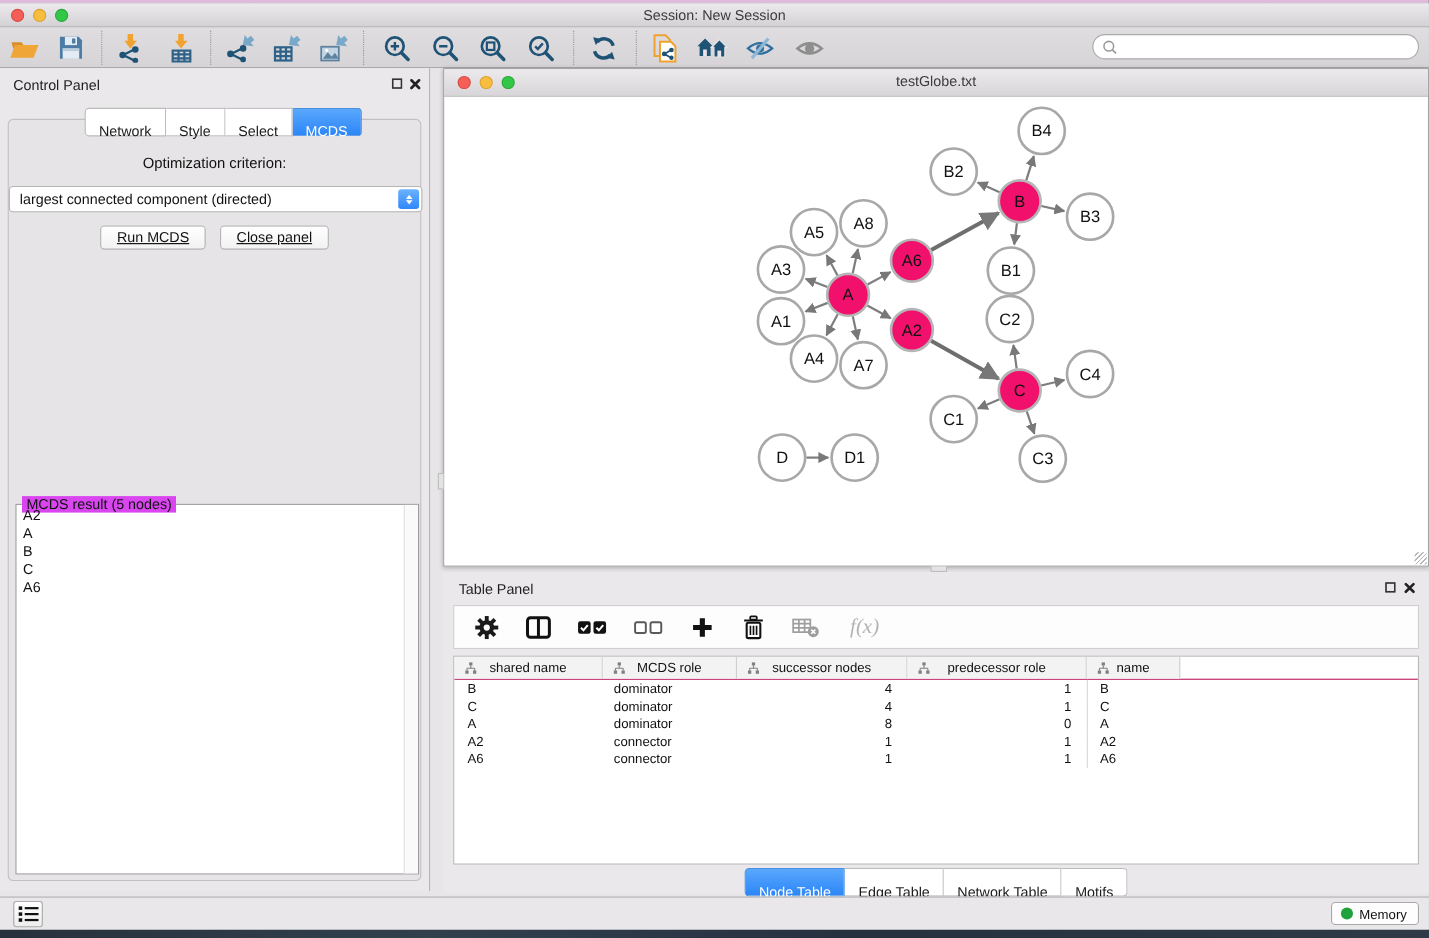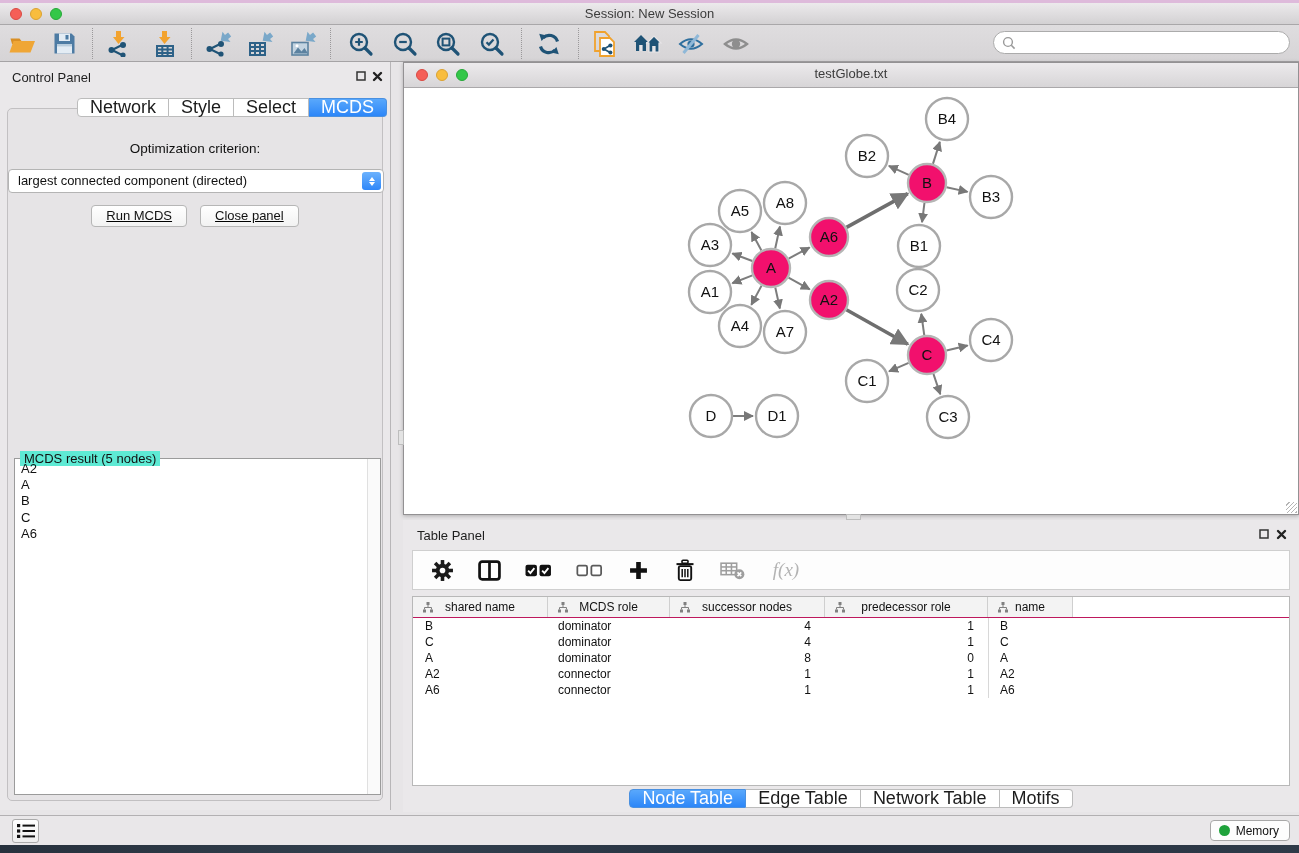--- a/index.html
+++ b/index.html
@@ -40,22 +40,22 @@
 
   
   #control-panel { position:absolute; left:0; top:0; width:391px; height:748px;
     background:#eae8ea; border-right:1px solid #b8b6b8; }
   .panel-header { position:relative; height:28px; }
   .panel-title { position:absolute; left:12px; top:8px; font-size:13px; color:#1e1e1e; }
   .panel-float { position:absolute; right:24px; top:9px; }
   .panel-close { position:absolute; right:7px; top:9px; }
 
   #control-tabs { position:absolute; left:77px; top:36px; display:flex; z-index:2; }
-  .seg { height:19px; line-height:17px; font-size:18px; color:#1c1c1c; background:#fff;
-    border:1px solid #bcbcbc; border-left:none; padding:0 12px; text-align:center; }
+  .seg { height:19px; line-height:17px; font-size:13px; color:#1c1c1c; background:#fff;
+    border:1px solid #bcbcbc; border-left:none; padding:12px 12px; text-align:center; }
   .seg:first-child { border-left:1px solid #bcbcbc; border-radius:4px 0 0 4px; }
   .seg:last-child { border-radius:0 4px 4px 0;text-align:right; }
   .seg.active { background:linear-gradient(#59a8fc,#2c86f8); color:#fff; border-color:#4a90e0; }
 
   #cp-box { position:absolute; left:7px; right:7px; top:46px; bottom:9px;
     border:1px solid #c2c0c2; border-radius:5px; background:#e6e4e6; }
   #opt-label { margin-top:32px; text-align:center; font-size:13.5px; color:#111; }
   #criterion { position:relative; margin:13px auto 0; width:376px; height:24px; background:#fff;
     border:1px solid #b4b4b4; border-radius:4px; font-size:13px; color:#111;
     line-height:22px; padding-left:9px; }
@@ -65,21 +65,21 @@
   .chev { width:0; height:0; border-left:3.5px solid transparent; border-right:3.5px solid transparent; }
   .chev.up { border-bottom:4px solid #fff; }
   .chev.down { border-top:4px solid #fff; }
   #cp-buttons { margin-top:12px; display:flex; justify-content:center; gap:13px;text-decoration:underline; }
   .mac-btn { height:22px; background:linear-gradient(#ffffff,#f2f2f2); border:1px solid #b6b6b6;
     border-radius:4px; font-size:13px; color:#111; padding:0 14px; line-height:20px;
     font-family:"Liberation Sans",sans-serif; }
 
   #mcds-result { position:absolute; left:14px; top:396px; width:367px; height:337px;
     border:1px solid #9b9b9b; background:#fff; }
-  #mcds-legend { position:absolute; left:5px; top:-8px; background:#5eead4; padding:0 4px;
+  #mcds-legend { position:absolute; left:5px; top:-8px; background:#d946ef; padding:0 4px;
     font-size:13px; color:#111; }
   #mcds-list { position:absolute; left:1px; top:2px; right:14px; bottom:1px; overflow:hidden; }
   .mcds-item { font-size:13px; color:#111; line-height:16.2px; padding-left:5px; }
   #mcds-scroll { position:absolute; right:0; top:0; bottom:0; width:13px; background:#fafafa;
     border-left:1px solid #e0e0e0; }
 
   
   #network-window { position:absolute; left:403px; top:0px; width:896px; height:453px;
     background:#fff; border:1px solid #939193; box-shadow:0 1px 4px rgba(0,0,0,.25); }
   #net-titlebar { position:relative; height:25px; background:linear-gradient(#eceaec,#d7d5d7);

